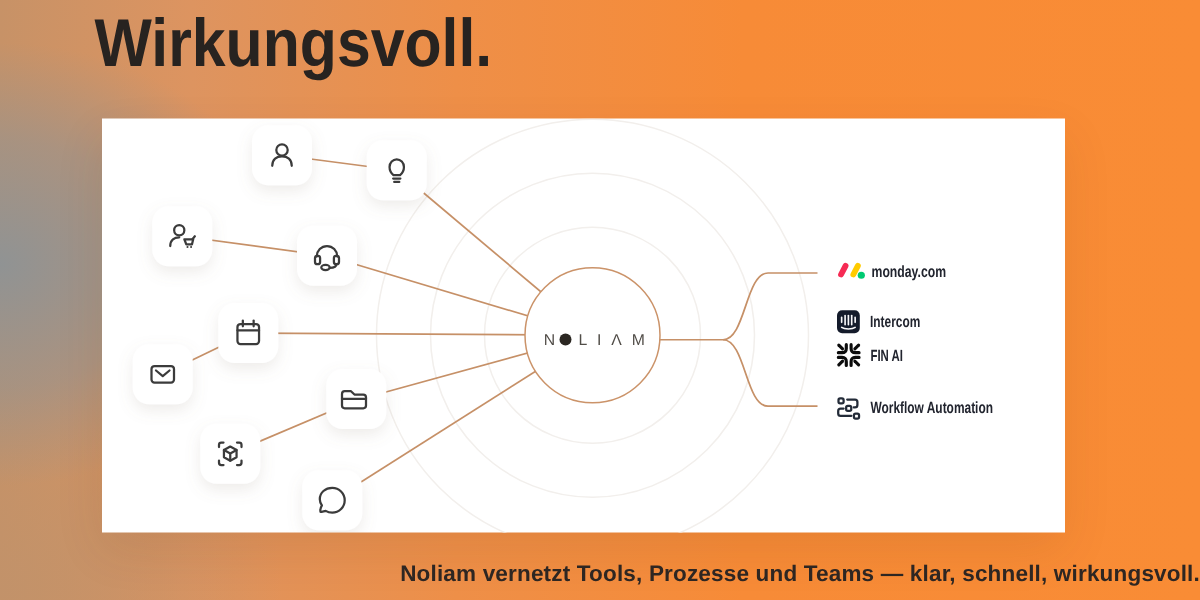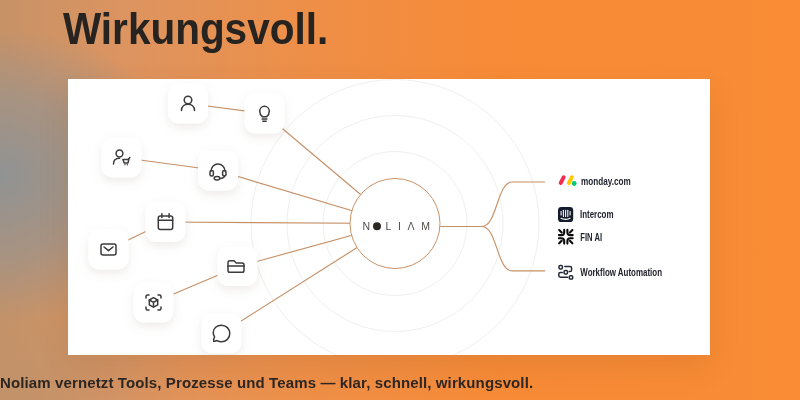--- a/index.html
+++ b/index.html
@@ -14,21 +14,21 @@
   #heading{
     position:absolute;left:63px;top:3px;
     font-size:45px;font-weight:bold;color:#272320;letter-spacing:0px;
     transform:scaleX(0.90);transform-origin:left top;
   }
   #card{
     position:absolute;left:68px;top:79px;width:642px;height:276px;
     background:#ffffff;box-shadow:0 12px 30px rgba(90,50,20,0.10);
   }
   #bottomtext{
-    position:absolute;left:0;top:374px;width:800px;text-align:left;
+    position:absolute;left:0;top:374px;width:800px;text-align:right;
     font-size:15px;font-weight:bold;color:#2e2622;letter-spacing:0.12px;
   }
 </style>
 </head>
 <body>
 <div id="heading">Wirkungsvoll.</div>
 <div id="card">
 <svg width="642" height="276" viewBox="0 0 642 276">
 
   <g fill="none" stroke="#f2efec" stroke-width="1">

